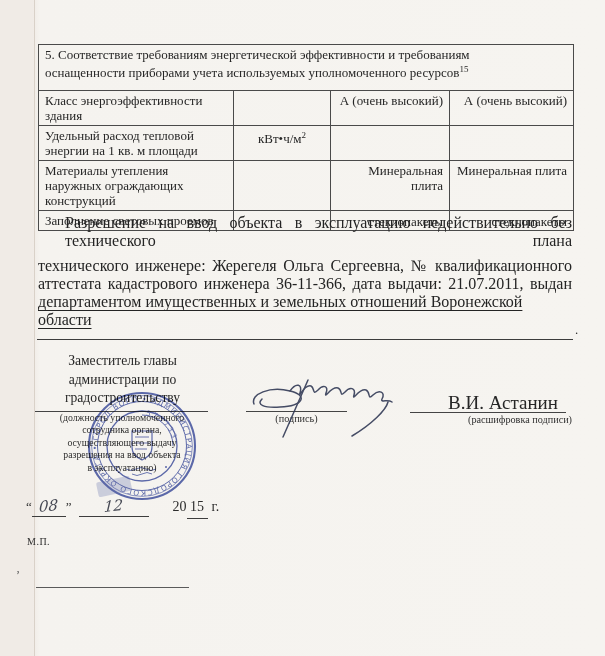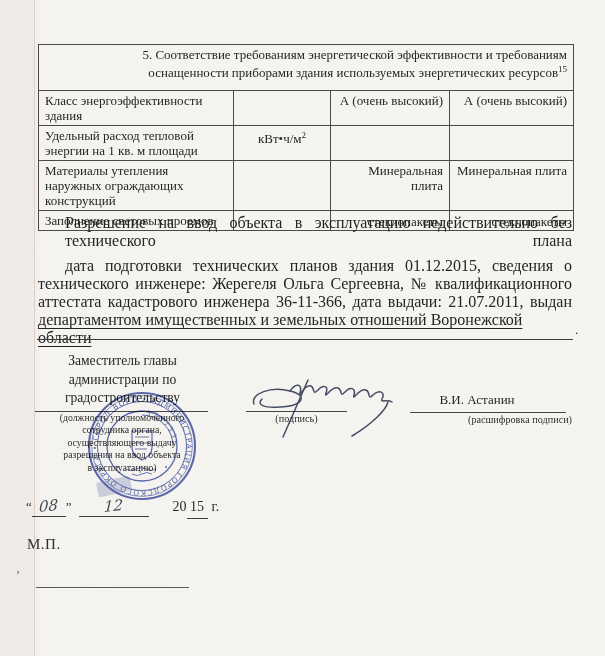--- a/index.html
+++ b/index.html
@@ -4,21 +4,21 @@
 <style>
   html,body{margin:0;padding:0;background:#e8e6e2;}
   .page{position:relative;width:605px;height:656px;overflow:hidden;
         background:linear-gradient(90deg,#f0ebe6 0px,#f0ebe6 33px,#f5f3ef 40px,#f6f4f0 100%);
         font-family:"Liberation Serif",serif;color:#242424;}
   .scan-edge{position:absolute;left:34px;top:0;width:1px;height:656px;background:#d9d1c8;}
 
   
   table.tbl{position:absolute;left:38px;top:44px;width:535px;border-collapse:collapse;table-layout:fixed;}
   table.tbl td{border:1px solid #4a4a4a;font-size:13px;padding:2px 6px;vertical-align:top;line-height:15px;color:#262626;}
-  td.hdr{text-align:right;font-size:13.2px;line-height:19px;padding:4px 10px 3px;}
+  td.hdr{text-align:left;font-size:13.2px;line-height:19px;padding:4px 10px 3px;}
   td.val{text-align:right;vertical-align:middle;font-size:13.2px;}
   td.unit{text-align:center;padding-top:2px;}
   tr.bottomrow td.val{vertical-align:bottom;padding-bottom:1px;}
   sup{font-size:9px;}
 
   
   .para{position:absolute;left:38px;width:534px;font-size:16px;line-height:18px;color:#242424;}
   .just{text-align:justify;text-align-last:justify;}
   .indent{padding-left:27px;box-sizing:border-box;}
   .uline{text-decoration:underline;text-underline-offset:3px;}
@@ -26,62 +26,62 @@
   .tdot{position:absolute;left:575px;top:322px;font-size:13px;color:#333;}
 
   
   .sig-title{position:absolute;left:35px;top:352px;width:175px;text-align:center;font-size:13.6px;line-height:18.5px;color:#262626;}
   .sig-caption{position:absolute;left:18px;top:412px;width:208px;text-align:center;font-size:9.8px;line-height:12.4px;color:#2e2e2e;}
   .uline-bar{position:absolute;border-top:1px solid #444;}
   .bar-left{left:35px;top:411px;width:173px;}
   .bar-mid{left:246px;top:411px;width:101px;}
   .bar-right{left:410px;top:412px;width:156px;}
   .sig-podpis{position:absolute;left:246px;top:413px;width:101px;text-align:center;font-size:10.2px;color:#2e2e2e;}
-  .sig-name{position:absolute;left:399px;top:392px;width:156px;text-align:center;font-size:13px;color:#262626;}
+  .sig-name{position:absolute;left:425px;top:392px;width:156px;text-align:center;font-size:19px;color:#262626;}
   .sig-rasshifr{position:absolute;left:404px;top:414px;width:168px;text-align:right;font-size:10.2px;color:#2e2e2e;}
   .sig-scrawl{position:absolute;left:240px;top:358px;z-index:5;}
 
   
   .stamp{position:absolute;left:85px;top:389px;opacity:.82;mix-blend-mode:multiply;filter:blur(.35px);z-index:4;}
   .stamp-ring{font-family:"DejaVu Sans",sans-serif;font-size:7.4px;letter-spacing:1.15px;}
   .stamp-num{font-family:"DejaVu Sans",sans-serif;font-size:6.8px;letter-spacing:2.2px;}
 
   
   .date-row{position:absolute;left:26px;top:497px;display:flex;align-items:baseline;font-size:14px;color:#2c2c2c;z-index:6;}
   .blank{display:inline-block;border-bottom:1px solid #3d3d3d;text-align:center;height:19px;}
   .b-day{width:34px;}
   .b-month{width:70px;margin-left:7px;}
   .b-year{width:21px;}
   .hw{display:inline-block;font-family:"DejaVu Serif",serif;font-style:italic;font-size:15px;color:#474a55;transform:rotate(-6deg) skewX(-9deg);}
   .q{font-size:13px;color:#333;}
   .cent{margin-left:24px;}
   .era{margin-left:4px;}
 
-  .mp{position:absolute;left:27px;top:536px;font-size:15px;color:#2e2e2e;letter-spacing:.5px;}
+  .mp{position:absolute;left:27px;top:536px;font-size:10px;color:#2e2e2e;letter-spacing:.5px;}
   .bottom-line{position:absolute;left:36px;top:587px;width:153px;border-top:1.6px solid #5a5a5a;}
   .corner-mark{position:absolute;left:16px;top:568px;font-size:12px;color:#555;}
 </style>
 </head>
 <body>
 
 <div class="page">
   <div class="scan-edge"></div>
 
   <table class="tbl">
     <colgroup>
       <col style="width:195px">
         <col style="width:97px">
         <col style="width:119px">
         <col style="width:124px">
     </colgroup>
     <tbody>
         <tr style="height:46px">
       <td class="hdr" colspan="4">
         <span>5. Соответствие требованиям энергетической эффективности и требованиям</span><br>
-        <span>оснащенности приборами здания используемых энергетических ресурсов</span><sup>15</sup>
+        <span>оснащенности приборами учета используемых уполномоченного ресурсов</span><sup>15</sup>
       </td>
     </tr>
     <tr style="height:29px">
       <td>Класс энергоэффективности здания</td>
       <td class="unit"></td>
       <td class="val">А (очень высокий)</td>
       <td class="val">А (очень высокий)</td>
     </tr>
     <tr style="height:31px">
       <td>Удельный расход тепловой энергии на 1 кв. м площади</td>
@@ -100,21 +100,20 @@
       <td class="unit"></td>
       <td class="val">стеклопакеты</td>
       <td class="val">стеклопакеты</td>
     </tr>
   </tbody>
     </table>
 
   <div class="para just indent" style="top:214px">Разрешение на ввод объекта в эксплуатацию недействительно без технического плана</div>
 
   <div class="para" style="top:257px">
-    <div class="just indent">дата подготовки технических планов здания 01.12.2015, сведения о</div>
     <div class="just">технического инженере: Жерегеля Ольга Сергеевна, № квалификационного</div>
     <div class="just">аттестата кадастрового инженера 36-11-366, дата выдачи: 21.07.2011, выдан</div>
     <div class="uline">департаментом имущественных и земельных отношений Воронежской области</div>
   </div>
 
   <div class="hrule"></div>
   <span class="tdot">.</span>
 
   <div class="sig-title">
     <div>Заместитель главы</div>

